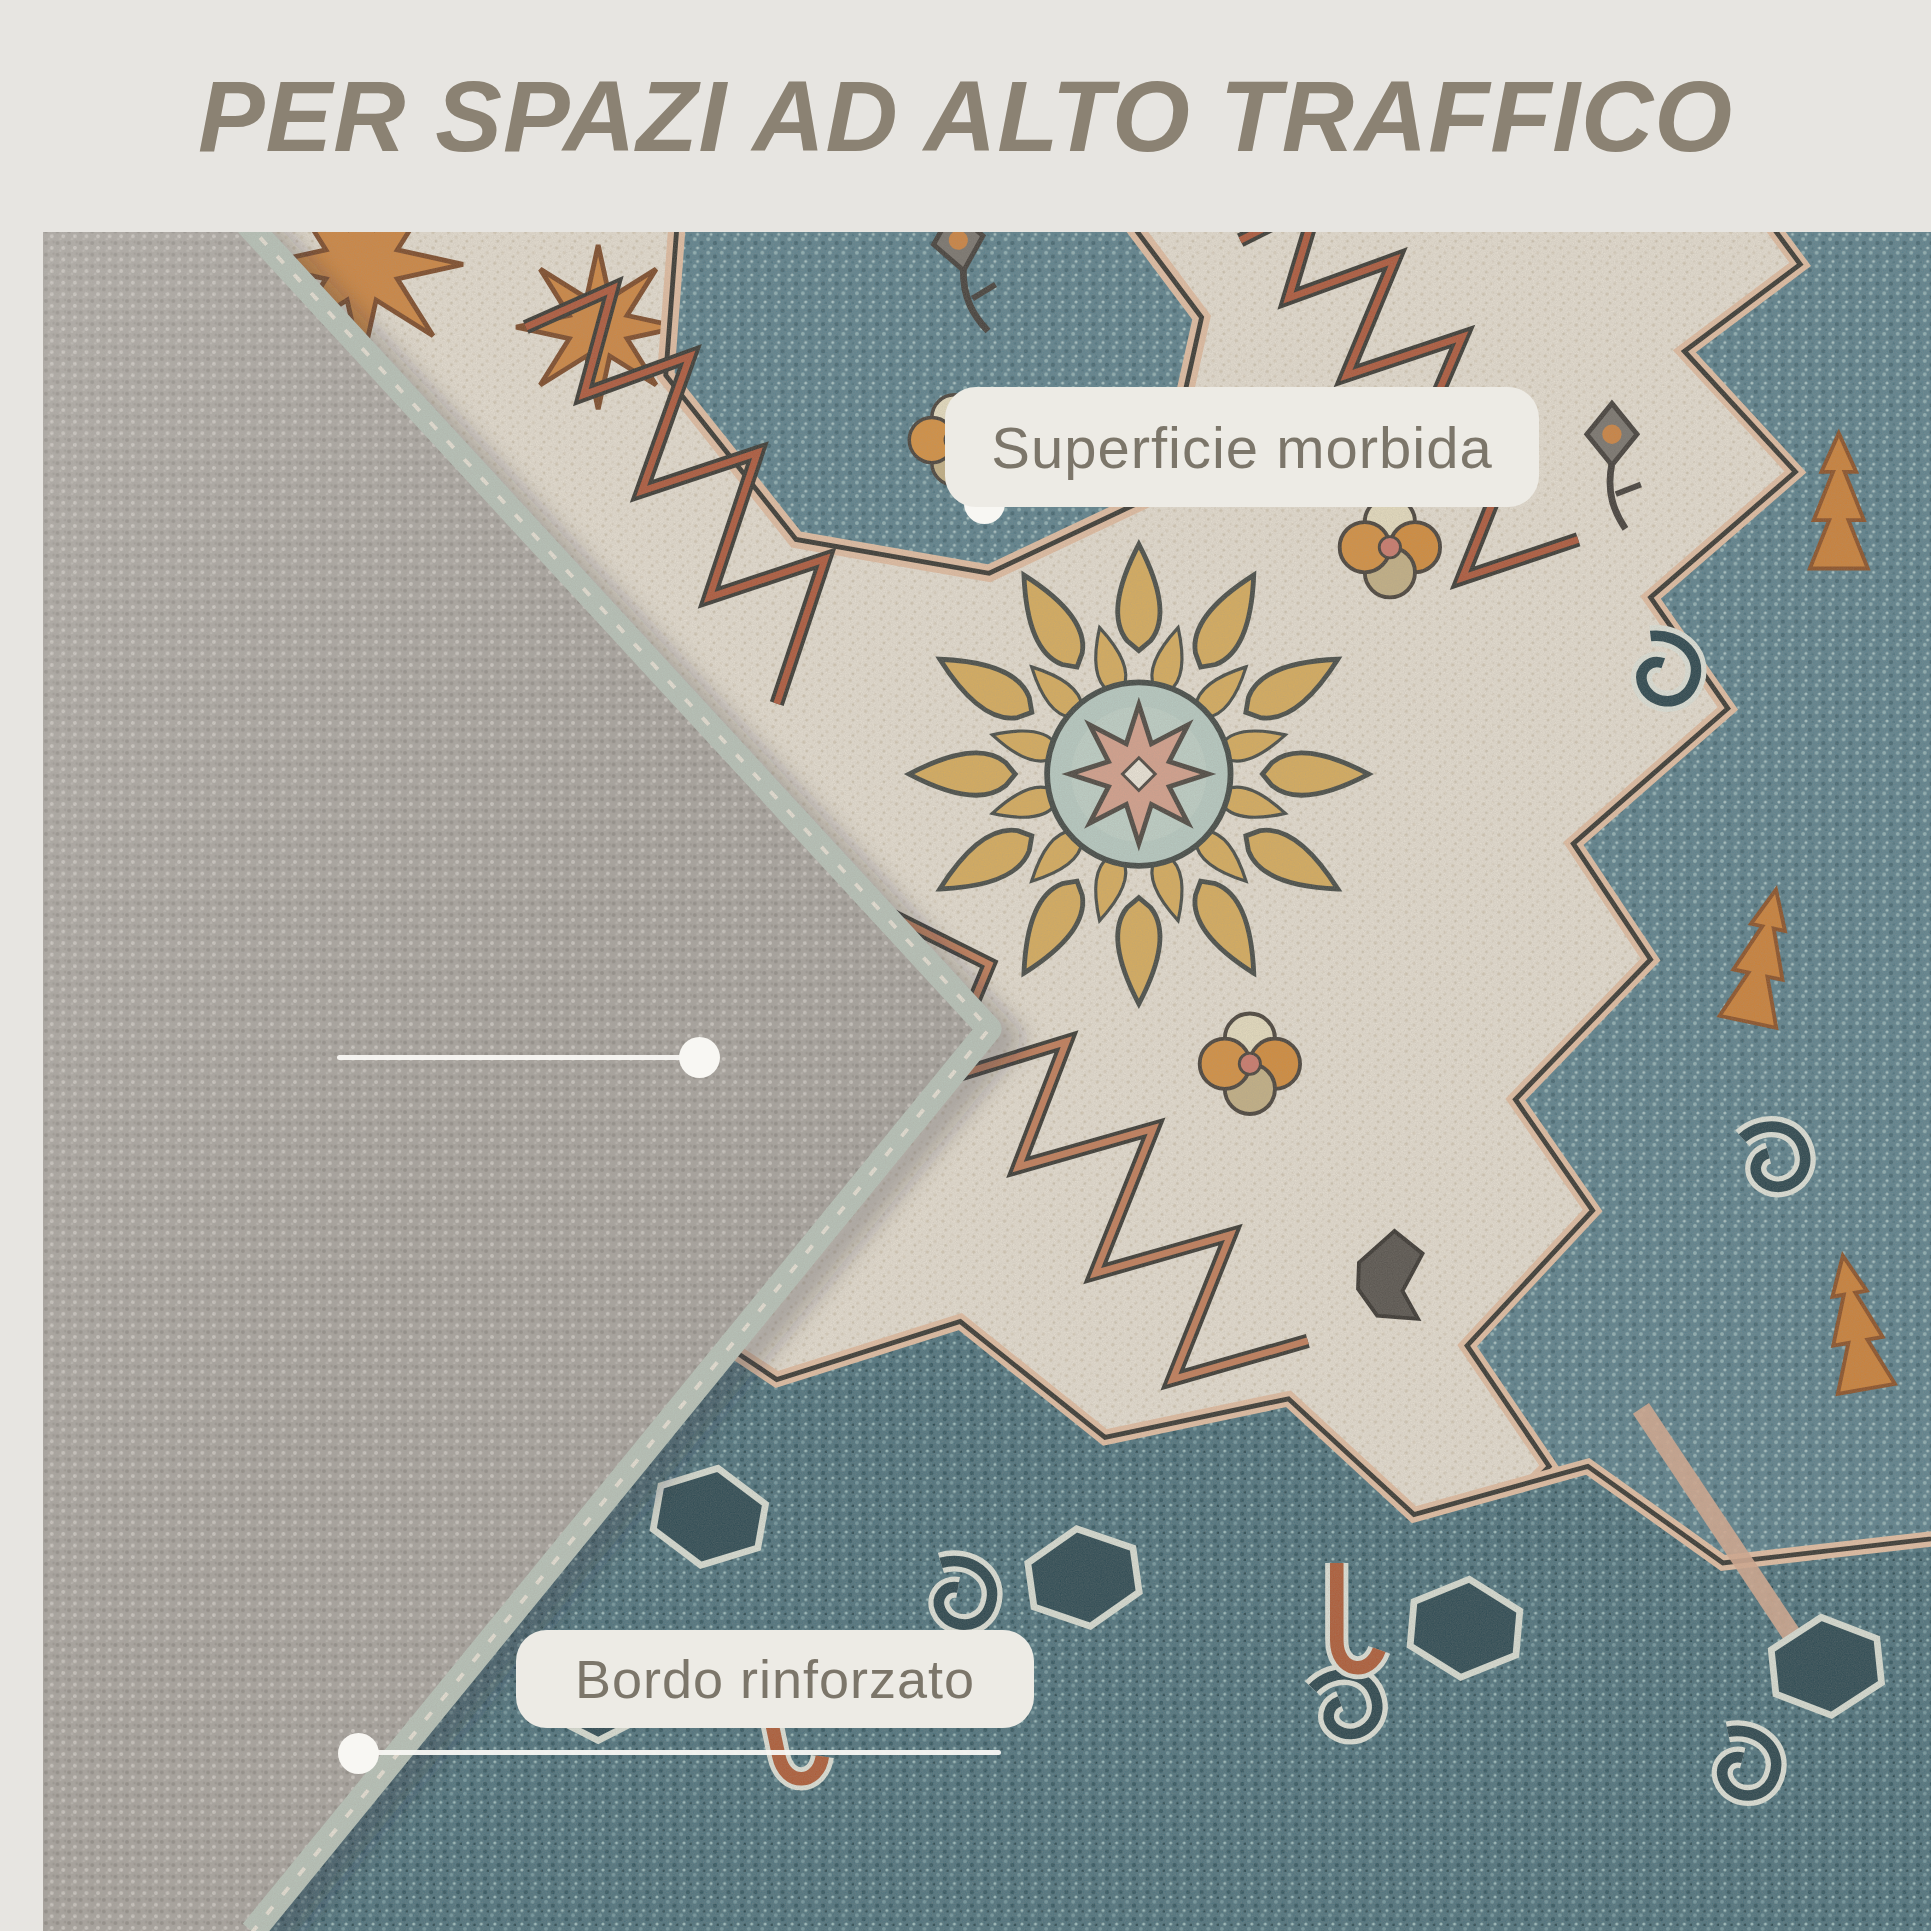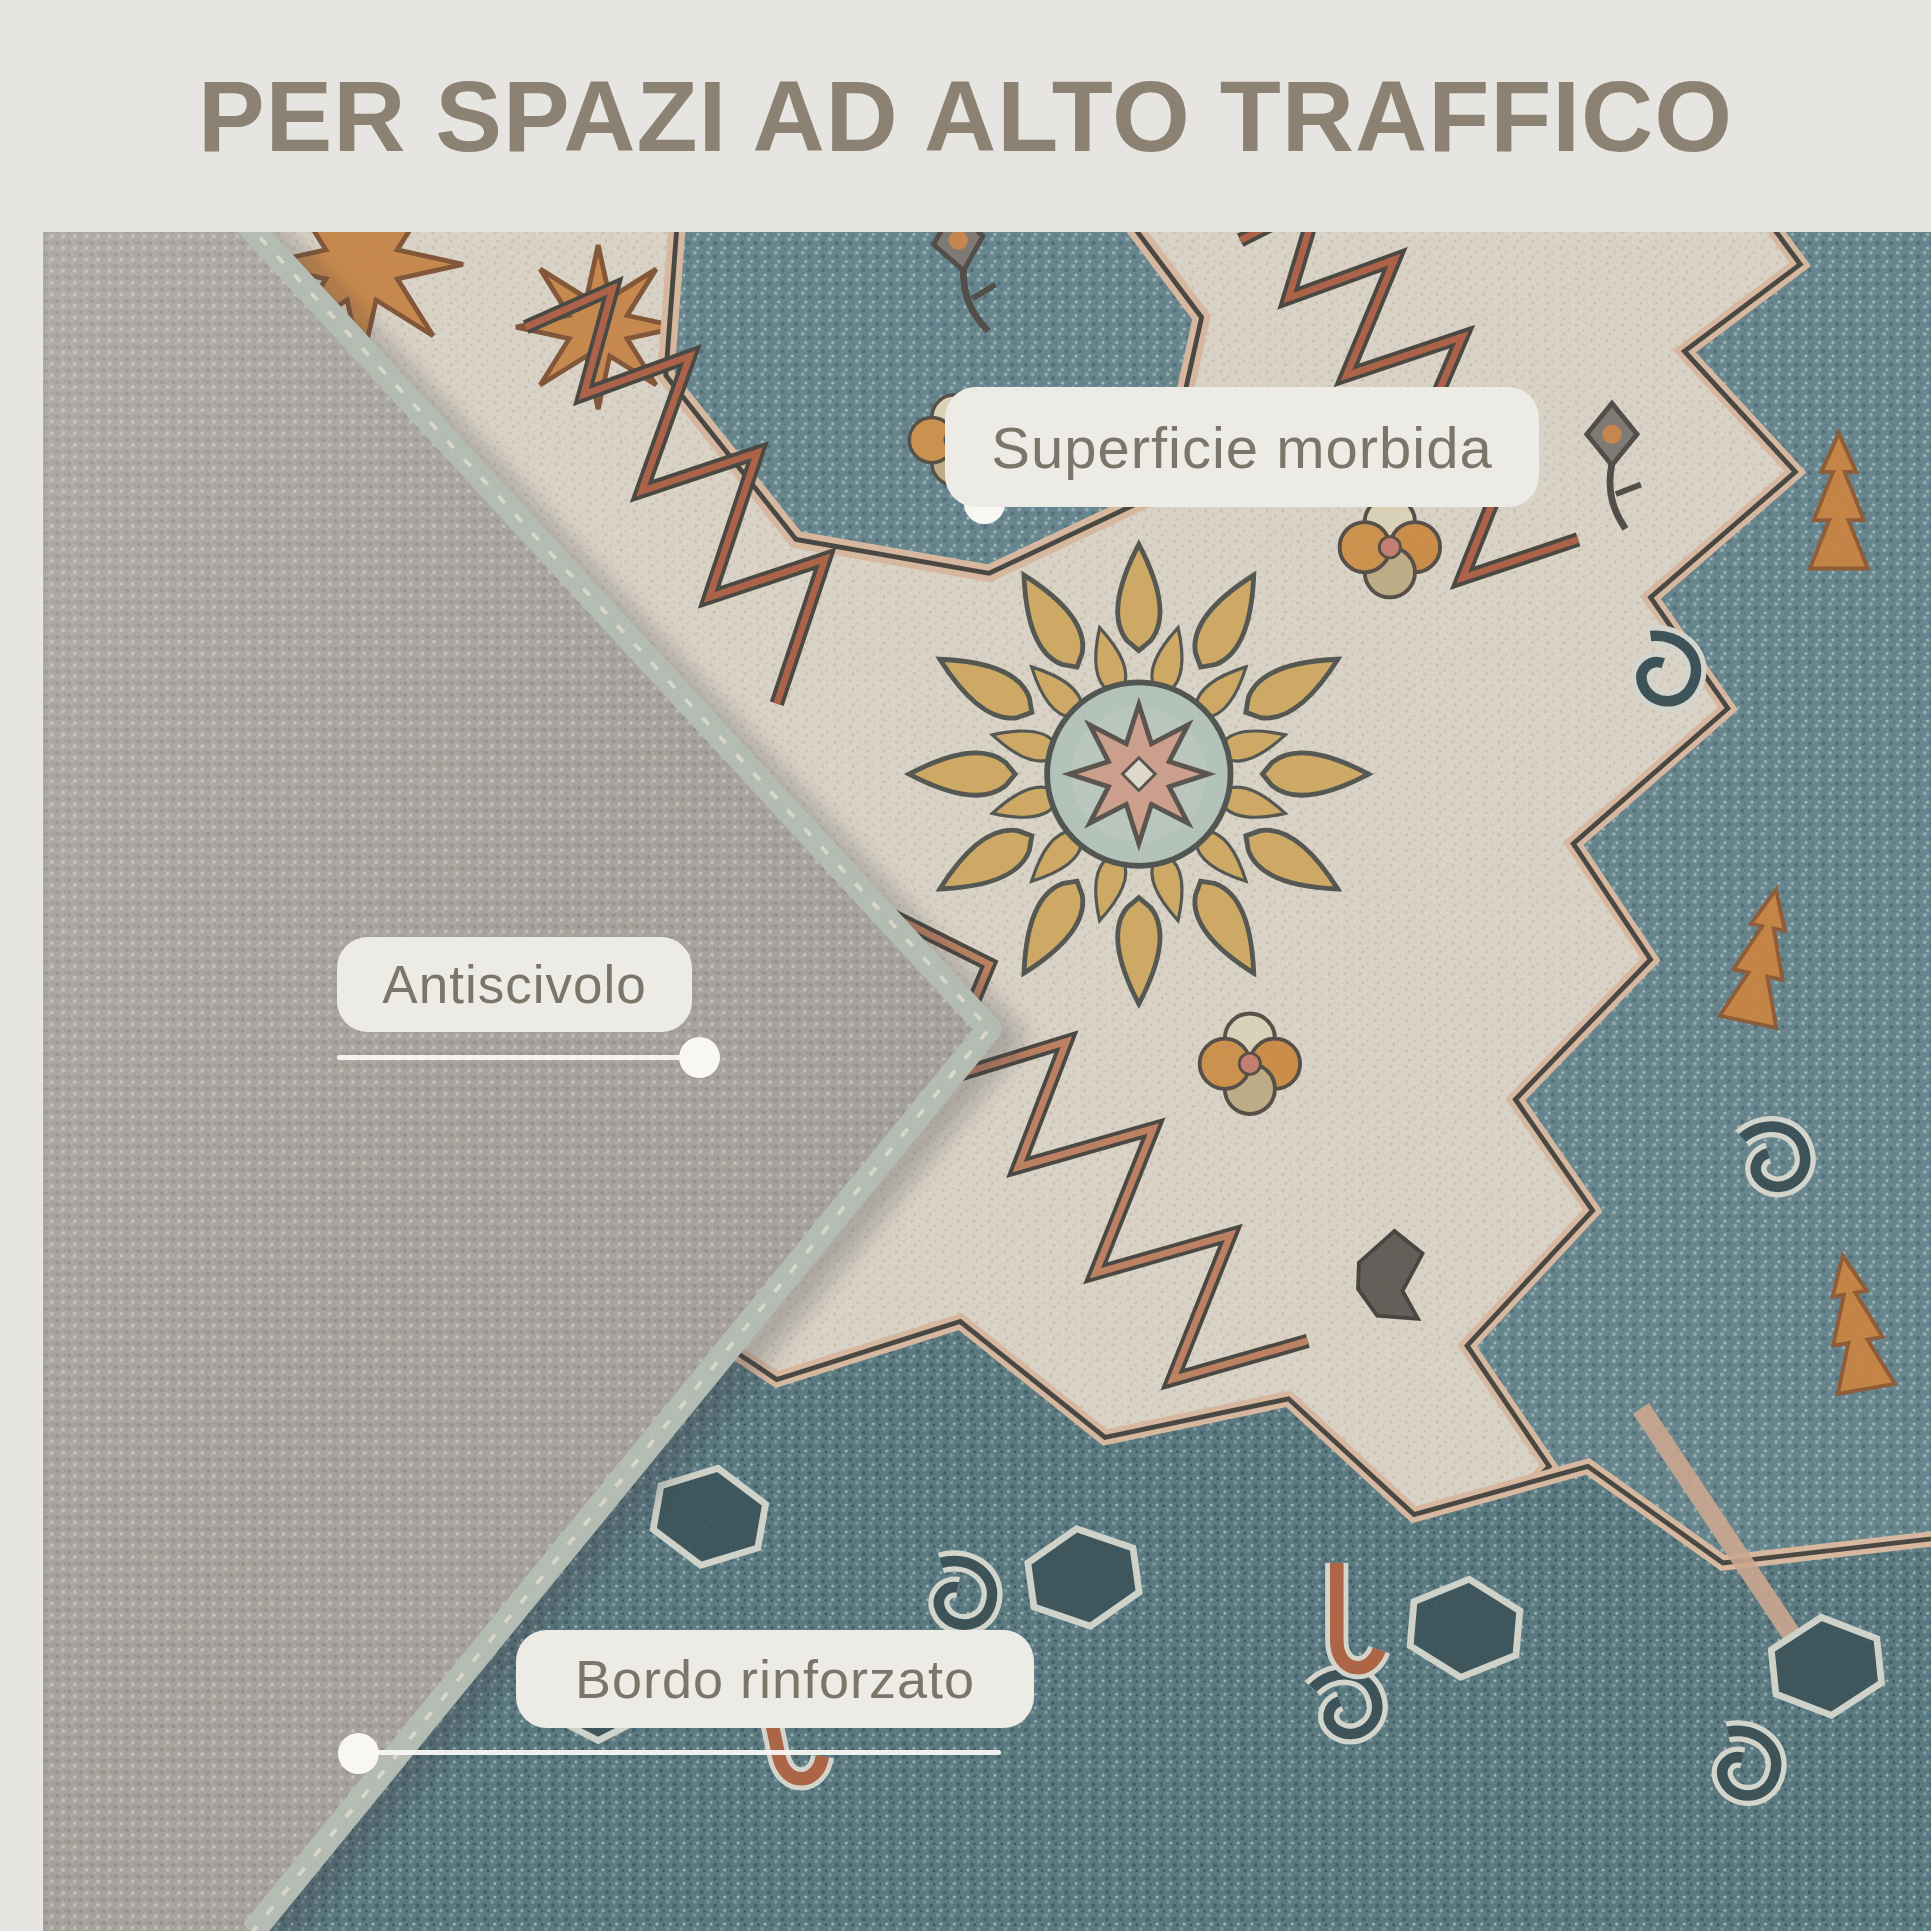--- a/index.html
+++ b/index.html
@@ -6,20 +6,21 @@
   body{
     width:1931px;height:1931px;position:relative;overflow:hidden;
     background:var(--header_bg,#e7e5e1);
     font-family:"Liberation Sans", sans-serif;
   }
   .header{
     position:absolute;top:0;left:0;width:1931px;height:232px;
     background:var(--header_bg,#e7e5e1);
     display:flex;align-items:center;justify-content:center;
     z-index:5;
+    font-style:italic;
   }
   .header h1{
     margin:0;font-size:100px;font-weight:700;letter-spacing:1px;
     color:var(--header_text,#8b8273);white-space:nowrap;
   }
   .photo{
     position:absolute;top:182px;left:18px;width:1931px;height:1244px;padding-left:25px;
   }
   .photo svg{display:block;}
   .callout-line{
@@ -239,23 +240,20 @@
   </svg>
 
   <div class="callout-line" id="co-soft-line"></div>
   <div class="callout-dot" id="co-soft-dot"></div>
   <div class="pill" id="co-soft-pill">
     <span>Superficie morbida</span>
   </div>
 
   <div class="callout-line" id="co-anti-line"></div>
   <div class="callout-dot" id="co-anti-dot"></div>
-  <div class="pill" id="co-anti-pill">
-    <span>Antiscivolo</span>
-  </div>
 
   <div class="callout-line" id="co-bordo-line"></div>
   <div class="callout-dot" id="co-bordo-dot"></div>
   <div class="pill" id="co-bordo-pill">
     <span>Bordo rinforzato</span>
   </div>
 </div>
 
 
 </body></html>

